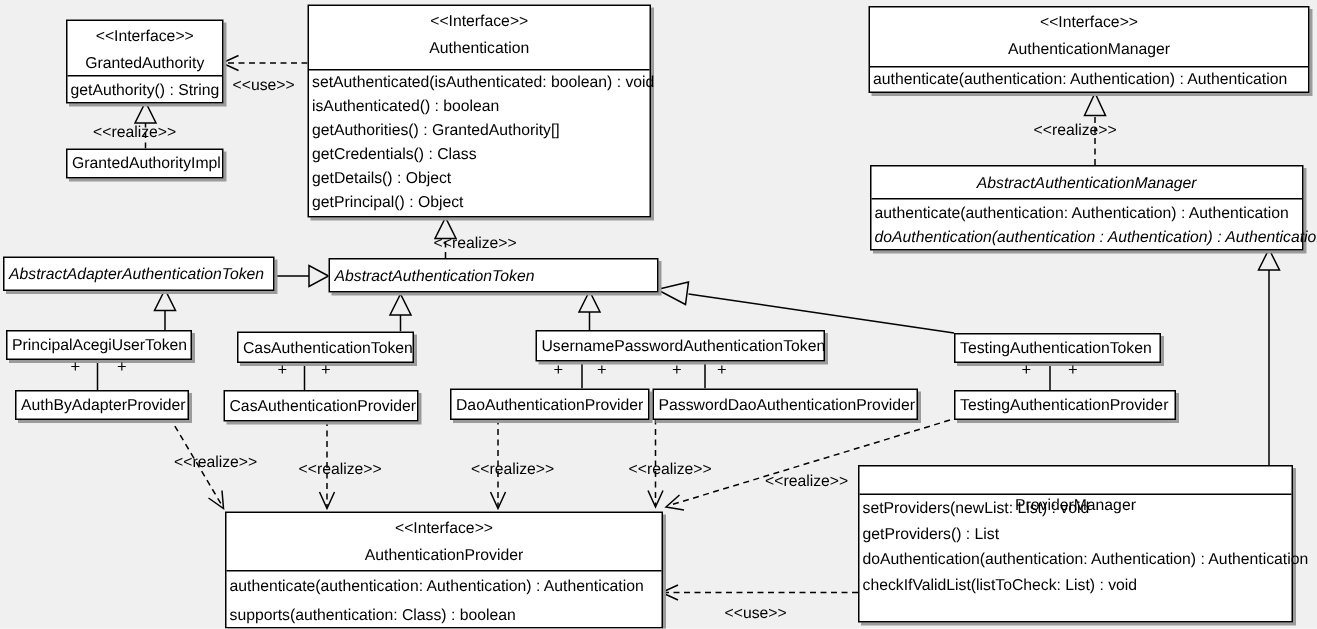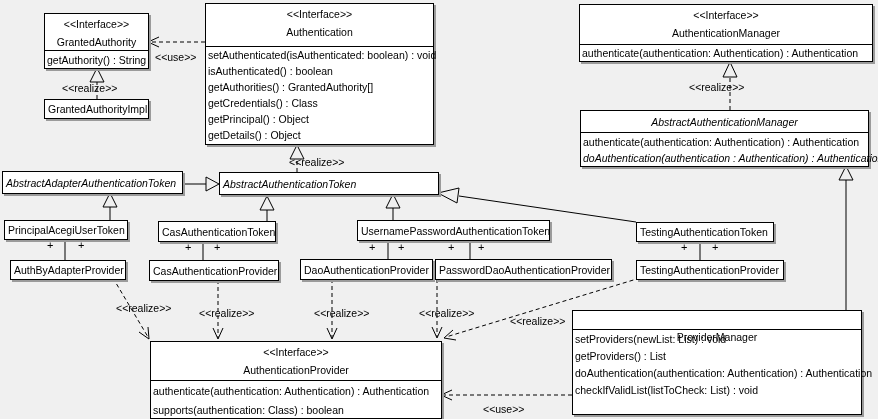--- a/index.html
+++ b/index.html
@@ -142,22 +142,22 @@
 
   <div class="cls" style="left:205px; top:3px; width:227px; height:140px">
     <div class="hdr" style="height:42px">
       <div class="stereo">&lt;&lt;Interface&gt;&gt;</div>
       <div class="cname">Authentication</div>
     </div>
     <div class="m sep" style="height:16px">setAuthenticated(isAuthenticated: boolean) : void</div>
     <div class="m" style="height:16px">isAuthenticated() : boolean</div>
     <div class="m" style="height:16px">getAuthorities() : GrantedAuthority[]</div>
     <div class="m" style="height:16px">getCredentials() : Class</div>
+    <div class="m" style="height:16px">getDetails() : Object</div>
     <div class="m" style="height:16px">getPrincipal() : Object</div>
-    <div class="m" style="height:16px">getDetails() : Object</div>
   </div>
 
   <div class="cls" style="left:579px; top:4px; width:292px; height:56px">
     <div class="hdr" style="height:39px">
       <div class="stereo">&lt;&lt;Interface&gt;&gt;</div>
       <div class="cname">AuthenticationManager</div>
     </div>
     <div class="m sep" style="height:16px">authenticate(authentication: Authentication) : Authentication</div>
   </div>
 

